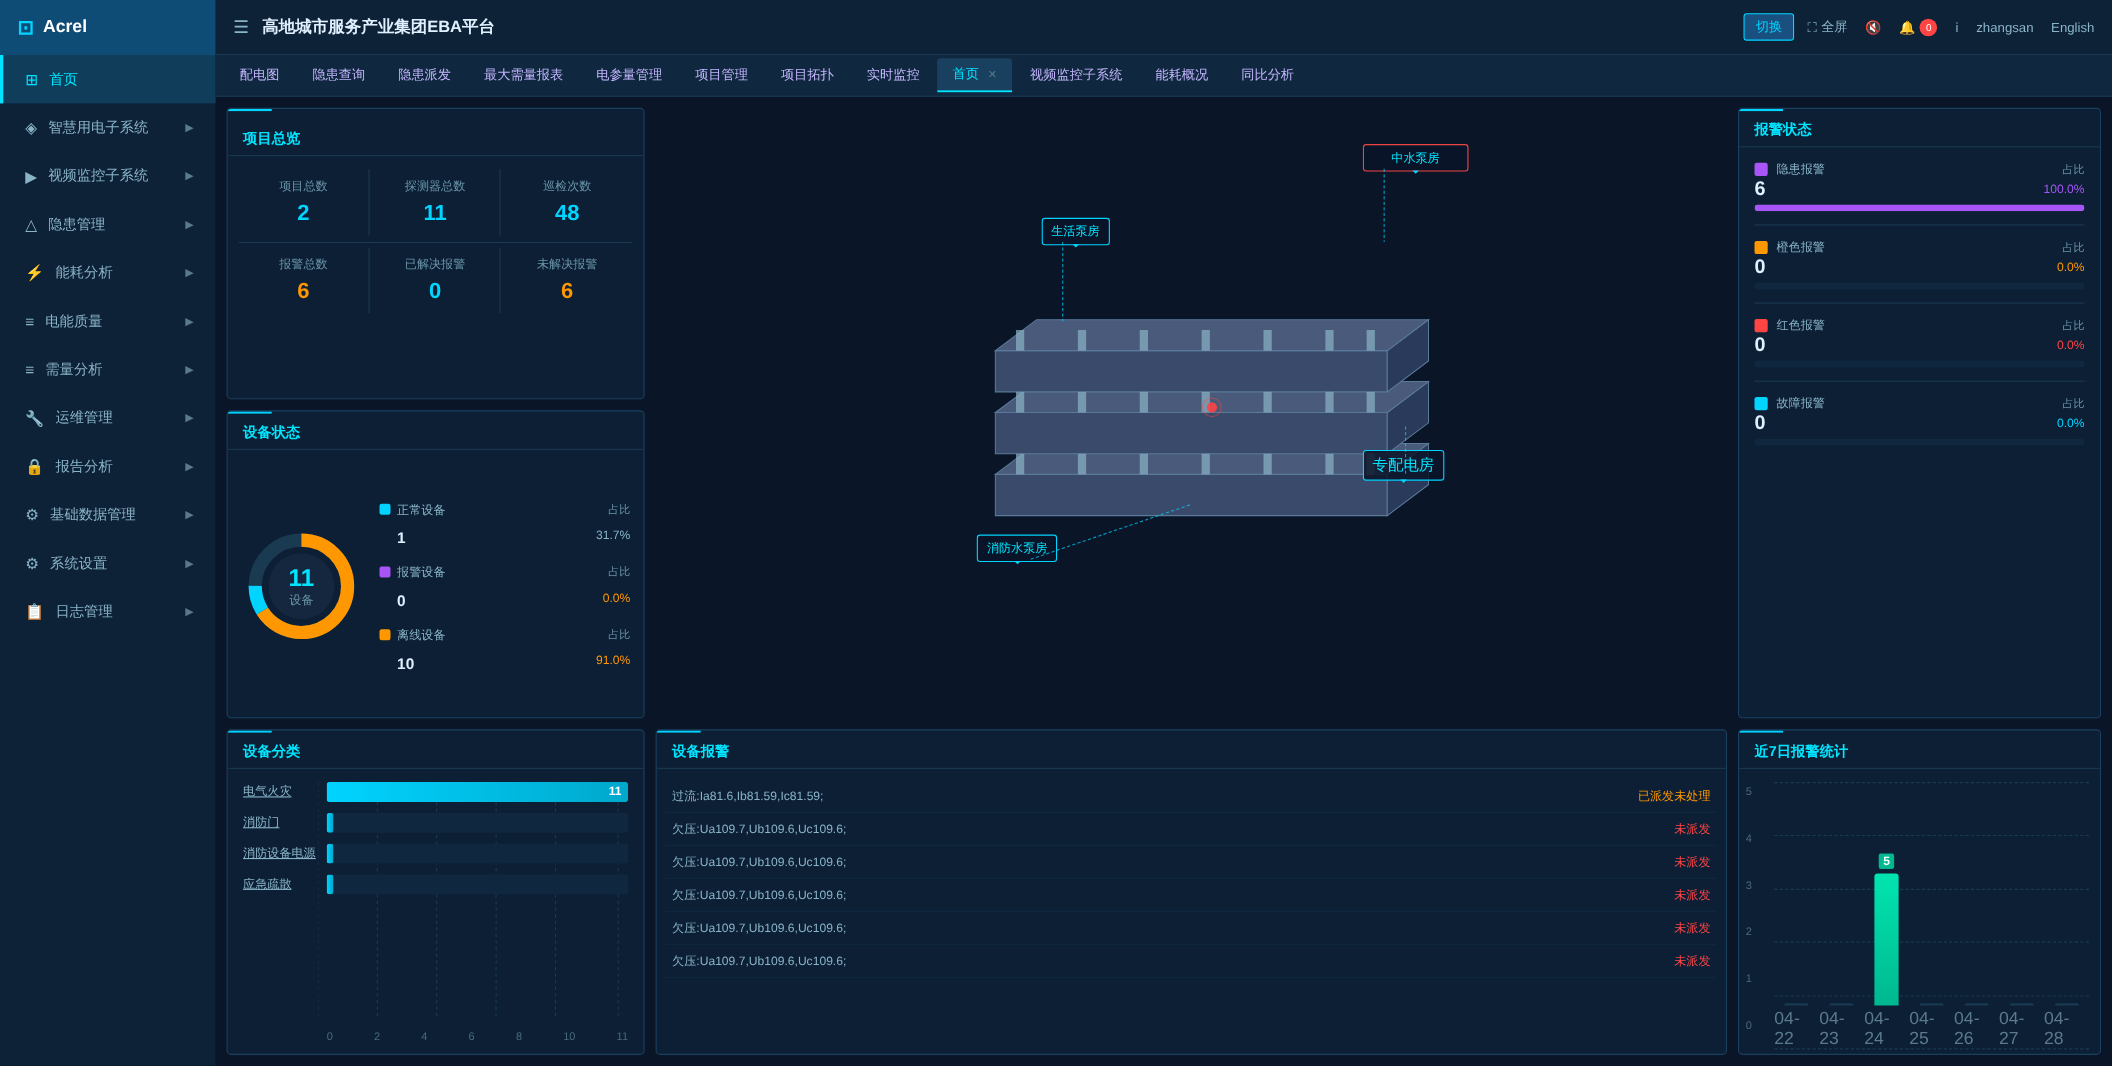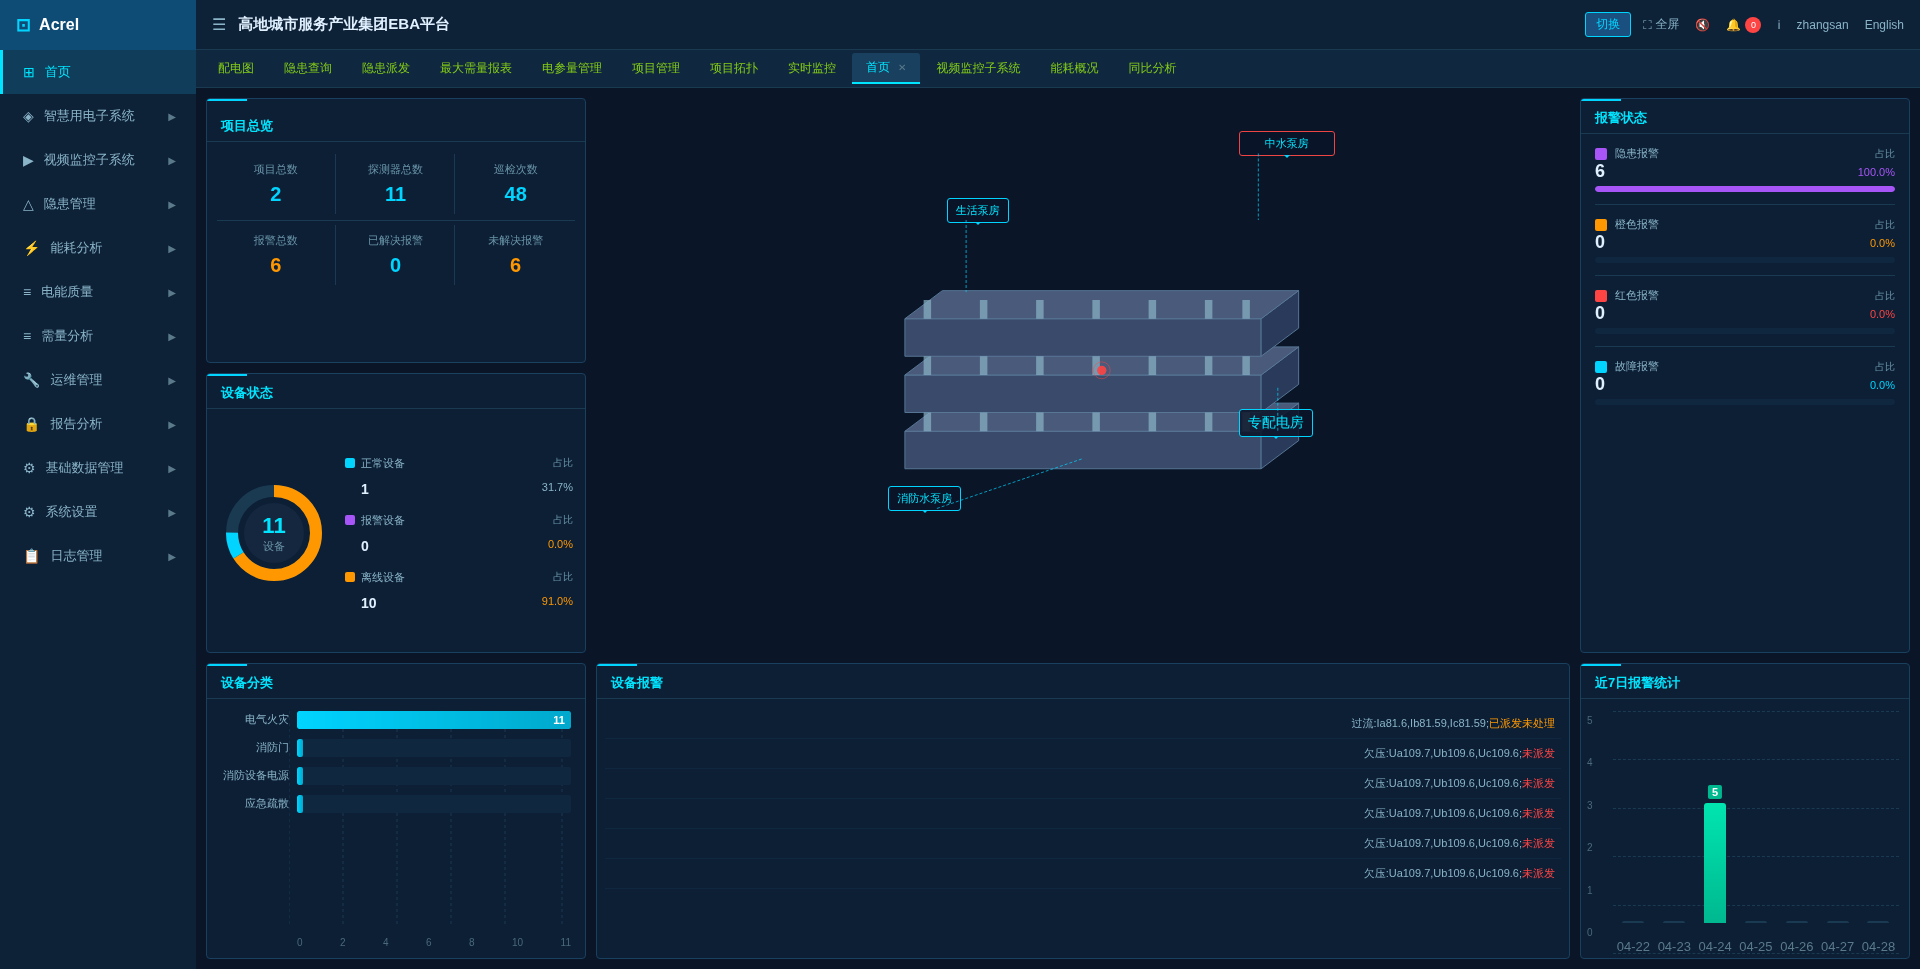--- a/index.html
+++ b/index.html
@@ -132,21 +132,21 @@
       height: 38px;
       display: flex;
       align-items: center;
       padding: 0 8px;
       gap: 2px;
       border-bottom: 1px solid #1a3a52;
       overflow: hidden;
     }
     .nav-tab {
       padding: 6px 14px;
-      color: #84cc16;
+      color: #c4b5fd;
       cursor: pointer;
       font-size: 12px;
       border-radius: 3px 3px 0 0;
       white-space: nowrap;
       display: flex;
       align-items: center;
       gap: 4px;
     }
     .nav-tab.active {
       background: #1a4060;
@@ -277,21 +277,21 @@
       padding: 6px 14px 10px;
       display: flex;
       flex-direction: column;
       gap: 8px;
     }
     .classify-item {
       display: flex;
       align-items: center;
       gap: 8px;
     }
-    .classify-label { color: #8ab4c8; font-size: 11px; width: 68px; text-align: right; flex-shrink: 0; }
+    .classify-label { color: #8ab4c8; font-size: 11px; width: 68px; text-align: left; flex-shrink: 0; text-decoration: underline; }
     .classify-bar-bg { flex: 1; background: #0f2840; height: 18px; border-radius: 2px; position: relative; overflow: hidden; }
     .classify-bar { height: 100%; background: linear-gradient(90deg, #00d4ff, #00a8cc); border-radius: 2px; display: flex; align-items: center; justify-content: flex-end; padding-right: 6px; }
     .classify-bar-val { color: #fff; font-size: 11px; font-weight: bold; }
     .classify-axis {
       display: flex;
       justify-content: space-between;
       padding-left: 76px;
       color: #4a6a7a;
       font-size: 10px;
       margin-top: 4px;
@@ -333,24 +333,25 @@
     
     .device-alarm {
       grid-column: 2;
       grid-row: 3;
       display: flex;
       flex-direction: column;
     }
     .alarm-list { flex: 1; padding: 4px 8px; overflow: hidden; }
     .alarm-row {
       display: flex;
-      justify-content: flex-end;
+      justify-content: space-between;
       align-items: center;
       padding: 7px 6px;
       border-bottom: 1px solid #0f2840;
+      gap: 28px;
     }
     .alarm-text { color: #8ab4c8; font-size: 11px; }
     .alarm-status-handled { color: #ff9800; font-size: 11px; }
     .alarm-status-unhandled { color: #ff4444; font-size: 11px; }
 
     
     .alarm-status {
       grid-column: 3;
       grid-row: 1 / 3;
       display: flex;
@@ -418,21 +419,21 @@
       left: 50%;
       transform: translateX(-50%);
       color: #fff;
       font-size: 11px;
       font-weight: bold;
       background: #00b890;
       padding: 1px 4px;
       border-radius: 2px;
       white-space: nowrap;
     }
-    .bar-label { color: #5a7a8a; font-size: 13px; margin-top: 12px; }
+    .bar-label { color: #5a7a8a; font-size: 16px; }
     .chart-y-axis {
       position: absolute;
       left: 6px;
       top: 10px;
       bottom: 20px;
       display: flex;
       flex-direction: column;
       justify-content: space-between;
     }
     .y-label { color: #4a6a7a; font-size: 10px; }

